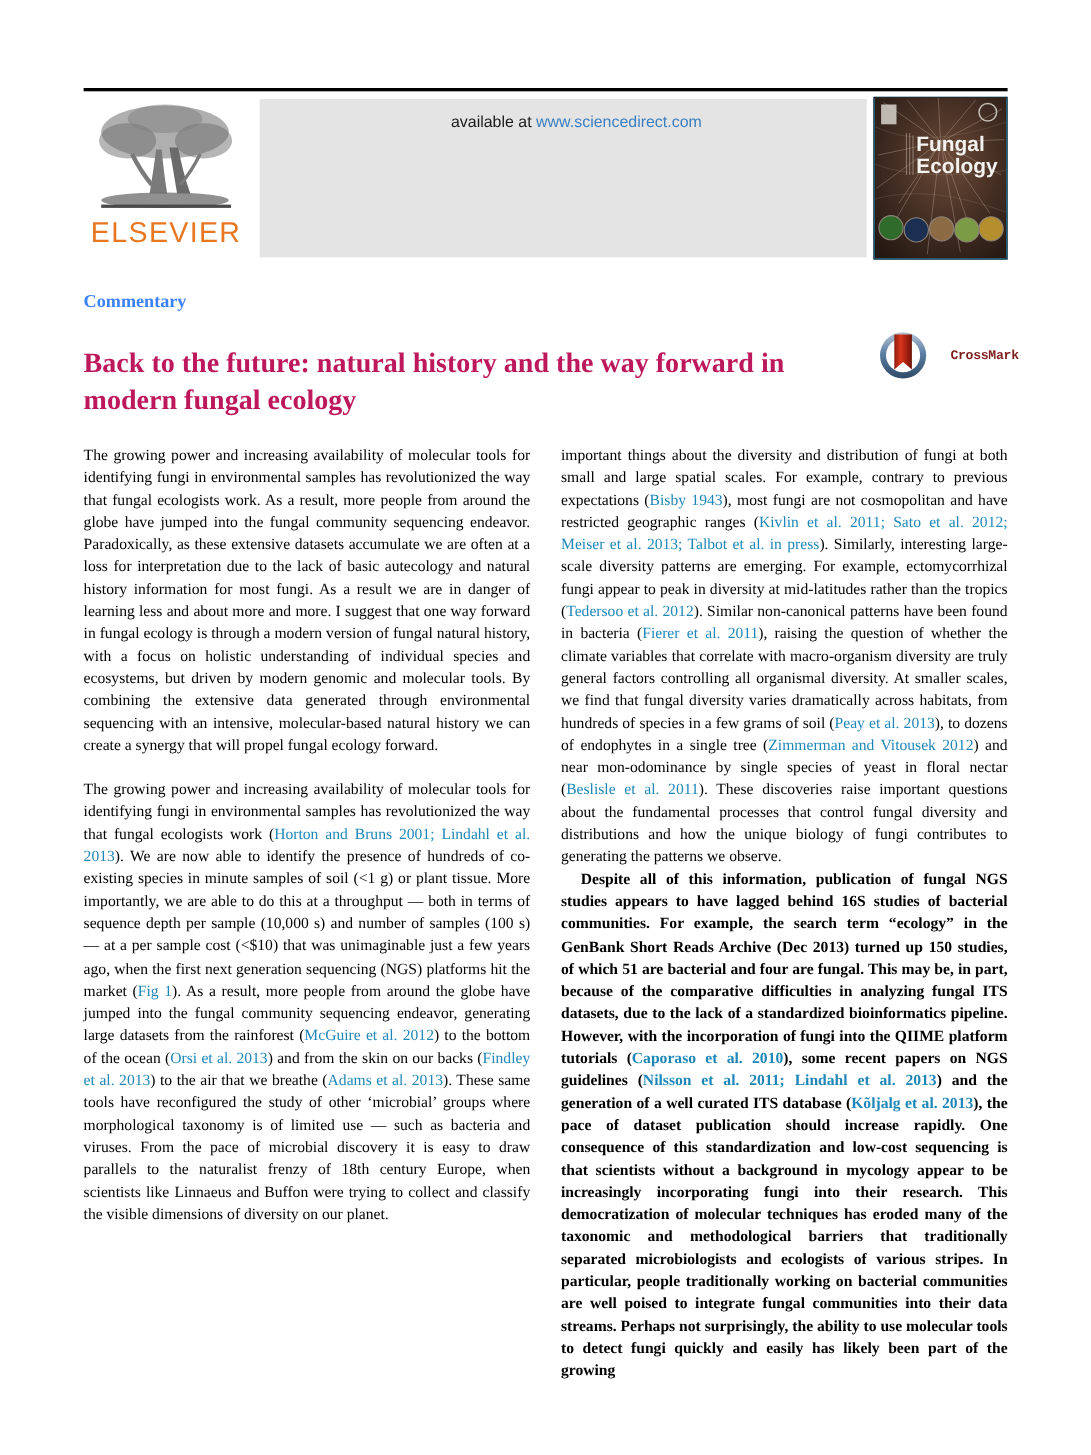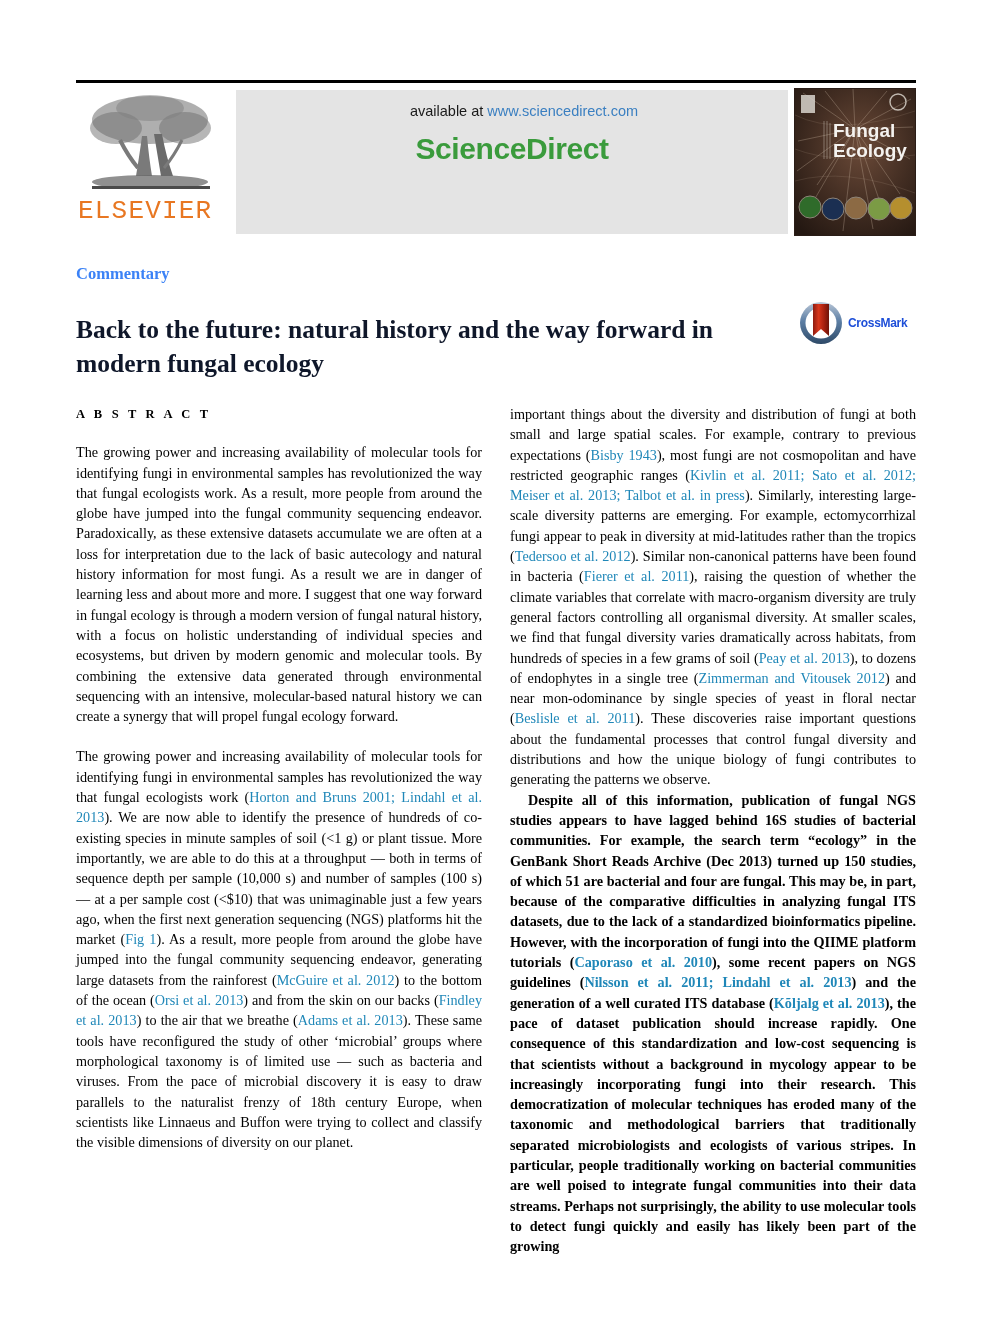--- a/index.html
+++ b/index.html
@@ -56,22 +56,23 @@
   }
   .tree-wrap {
     position: absolute;
     left: 4px; top: 2px;
     width: 142px; height: 106px;
   }
   .elsevier-word {
     position: absolute;
     left: 2px; top: 108px;
     width: 146px;
+    text-align: center;
     color: #e87722;
-    font-family: Liberation Mono, monospace;
+    font-family: Liberation Sans, sans-serif;
     font-size: 26px;
     letter-spacing: 1.2px;
   }
   .sd-panel {
     position: absolute;
     left: 160px; top: 2px;
     width: 552px; height: 144px;
     background: #e4e4e4;
   }
   .sd-available {
@@ -128,39 +129,39 @@
     color: #3b82f6;
   }
   .title {
     position: absolute;
     left: 76px; top: 296px;
     width: 660px;
     font-family: "Liberation Serif", serif;
     font-weight: bold;
     font-size: 25.5px;
     line-height: 34px;
-    color: #0f172a;
+    color: #be185d;
   }
   .crossmark {
     position: absolute;
     left: 798px; top: 300px;
     width: 108px; height: 48px;
   }
   .cm-badge {
     position: absolute;
     left: 0; top: 0;
     width: 46px; height: 46px;
   }
   .cm-text {
     position: absolute;
-    left: 50px; top: 16px;
-    font-family: Liberation Sans, sans-serif;
+    left: 66px; top: 16px;
+    font-family: Liberation Mono, monospace;
     font-weight: bold;
     font-size: 12px;
-    color: #1d4ed8;
+    color: #7f1d1d;
     letter-spacing: -0.3px;
   }
 
   
   .col {
     position: absolute;
     top: 404px;
     width: 406px;
     font-family: "Liberation Serif", serif;
     font-size: 14.2px;
@@ -218,21 +219,20 @@
           <path d="M102 50 q-8 16 -18 28" stroke="#7a7a7a" stroke-width="3" fill="none"></path>
           <ellipse cx="70" cy="92" rx="58" ry="7" fill="#6b6b6b" opacity="0.75"></ellipse>
           <rect x="12" y="96" width="118" height="3" fill="#4a4a4a"></rect>
         </svg>
       </div>
       <div class="elsevier-word">ELSEVIER</div>
     </div>
 
     <div class="sd-panel">
       <div class="sd-available"><span>available at </span><span class="url">www.sciencedirect.com</span></div>
-      <div class="sd-logo">ScienceDirect</div>
     </div>
 
     <div class="cover">
       <svg width="120" height="146" viewBox="0 0 120 146" xmlns="http://www.w3.org/2000/svg">
         <defs>
           <radialGradient id="myc" cx="55%" cy="40%" r="75%">
             <stop offset="0%" stop-color="#6b4a38"></stop>
             <stop offset="55%" stop-color="#422d22"></stop>
             <stop offset="100%" stop-color="#241812"></stop>
           </radialGradient>
@@ -306,21 +306,20 @@
         </defs>
         <circle cx="23" cy="23" r="21" fill="url(#cmring)"></circle>
         <circle cx="23" cy="23" r="15.5" fill="#ffffff"></circle>
         <path d="M15 4 L31 4 L31 36 L23 29 L15 36 Z" fill="url(#cmrib)"></path>
       </svg>
     </div>
     <div class="cm-text">CrossMark</div>
   </div>
 
   <div class="col col-left">
-    <div class="abstract-head">A B S T R A C T</div>
     <p>The growing power and increasing availability of molecular tools for identifying fungi in environmental samples has revolutionized the way that fungal ecologists work. As a result, more people from around the globe have jumped into the fungal community sequencing endeavor. Paradoxically, as these extensive datasets accumulate we are often at a loss for interpretation due to the lack of basic autecology and natural history information for most fungi. As a result we are in danger of learning less and about more and more. I suggest that one way forward in fungal ecology is through a modern version of fungal natural history, with a focus on holistic understanding of individual species and ecosystems, but driven by modern genomic and molecular tools. By combining the extensive data generated through environmental sequencing with an intensive, molecular-based natural history we can create a synergy that will propel fungal ecology forward.</p>
 
     <p class="gap"><span>The growing power and increasing availability of molecular tools for identifying fungi in environmental samples has revolutionized the way that fungal ecologists work (</span><span class="cite">Horton and Bruns 2001; Lindahl et al. 2013</span><span>). We are now able to identify the presence of hundreds of co-existing species in minute samples of soil (&lt;1 g) or plant tissue. More importantly, we are able to do this at a throughput — both in terms of sequence depth per sample (10,000 s) and number of samples (100 s) — at a per sample cost (&lt;$10) that was unimaginable just a few years ago, when the first next generation sequencing (NGS) platforms hit the market (</span><span class="cite">Fig 1</span><span>). As a result, more people from around the globe have jumped into the fungal community sequencing endeavor, generating large datasets from the rainforest (</span><span class="cite">McGuire et al. 2012</span><span>) to the bottom of the ocean (</span><span class="cite">Orsi et al. 2013</span><span>) and from the skin on our backs (</span><span class="cite">Findley et al. 2013</span><span>) to the air that we breathe (</span><span class="cite">Adams et al. 2013</span><span>). These same tools have reconfigured the study of other ‘microbial’ groups where morphological taxonomy is of limited use — such as bacteria and viruses. From the pace of microbial discovery it is easy to draw parallels to the naturalist frenzy of 18th century Europe, when scientists like Linnaeus and Buffon were trying to collect and classify the visible dimensions of diversity on our planet.</span></p>
 
   </div>
 
   <div class="col col-right">
     <p><span>important things about the diversity and distribution of fungi at both small and large spatial scales. For example, contrary to previous expectations (</span><span class="cite">Bisby 1943</span><span>), most fungi are not cosmopolitan and have restricted geographic ranges (</span><span class="cite">Kivlin et al. 2011; Sato et al. 2012; Meiser et al. 2013; Talbot et al. in press</span><span>). Similarly, interesting large-scale diversity patterns are emerging. For example, ectomycorrhizal fungi appear to peak in diversity at mid-latitudes rather than the tropics (</span><span class="cite">Tedersoo et al. 2012</span><span>). Similar non-canonical patterns have been found in bacteria (</span><span class="cite">Fierer et al. 2011</span><span>), raising the question of whether the climate variables that correlate with macro-organism diversity are truly general factors controlling all organismal diversity. At smaller scales, we find that fungal diversity varies dramatically across habitats, from hundreds of species in a few grams of soil (</span><span class="cite">Peay et al. 2013</span><span>), to dozens of endophytes in a single tree (</span><span class="cite">Zimmerman and Vitousek 2012</span><span>) and near mon-odominance by single species of yeast in floral nectar (</span><span class="cite">Beslisle et al. 2011</span><span>). These discoveries raise important questions about the fundamental processes that control fungal diversity and distributions and how the unique biology of fungi contributes to generating the patterns we observe.</span></p>
 
     <p class="indent"><span>Despite all of this information, publication of fungal NGS studies appears to have lagged behind 16S studies of bacterial communities. For example, the search term “ecology” in the GenBank Short Reads Archive (Dec 2013) turned up 150 studies, of which 51 are bacterial and four are fungal. This may be, in part, because of the comparative difficulties in analyzing fungal ITS datasets, due to the lack of a standardized bioinformatics pipeline. However, with the incorporation of fungi into the QIIME platform tutorials (</span><span class="cite">Caporaso et al. 2010</span><span>), some recent papers on NGS guidelines (</span><span class="cite">Nilsson et al. 2011; Lindahl et al. 2013</span><span>) and the generation of a well curated ITS database (</span><span class="cite">Kõljalg et al. 2013</span><span>), the pace of dataset publication should increase rapidly. One consequence of this standardization and low-cost sequencing is that scientists without a background in mycology appear to be increasingly incorporating fungi into their research. This democratization of molecular techniques has eroded many of the taxonomic and methodological barriers that traditionally separated microbiologists and ecologists of various stripes. In particular, people traditionally working on bacterial communities are well poised to integrate fungal communities into their data streams. Perhaps not surprisingly, the ability to use molecular tools to detect fungi quickly and easily has likely been part of the growing</span></p>

